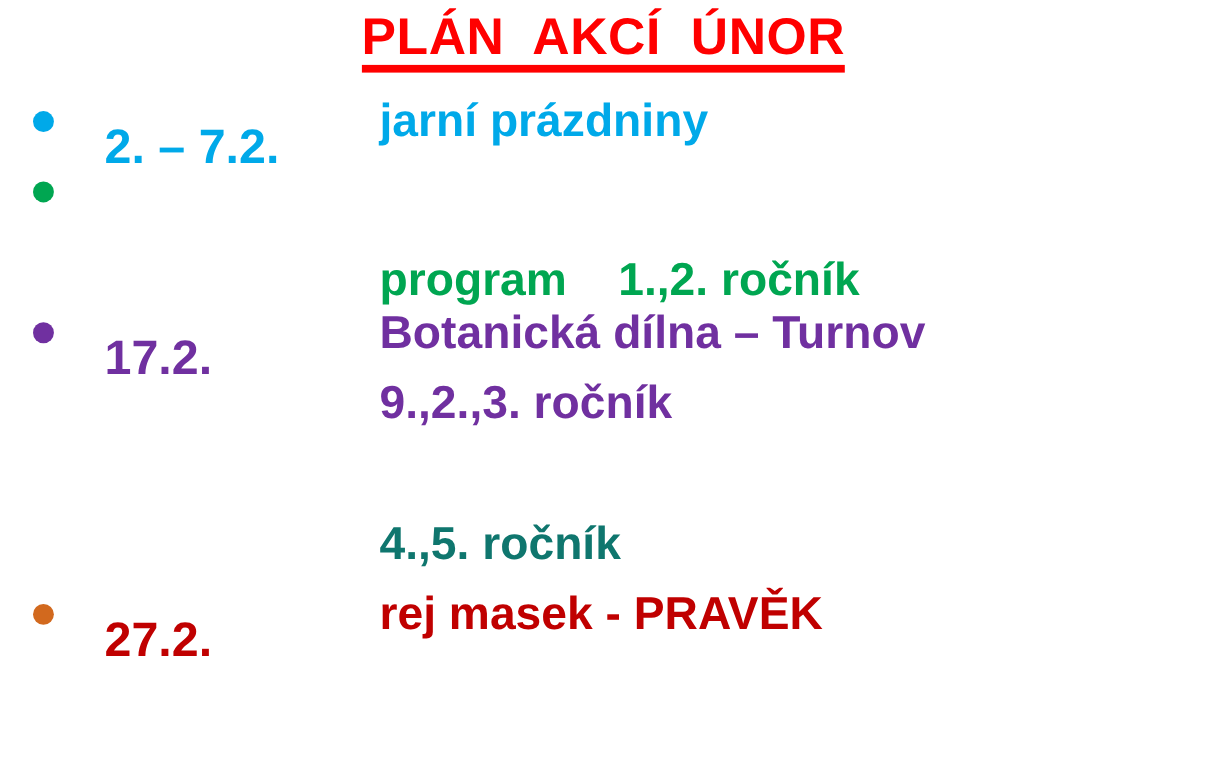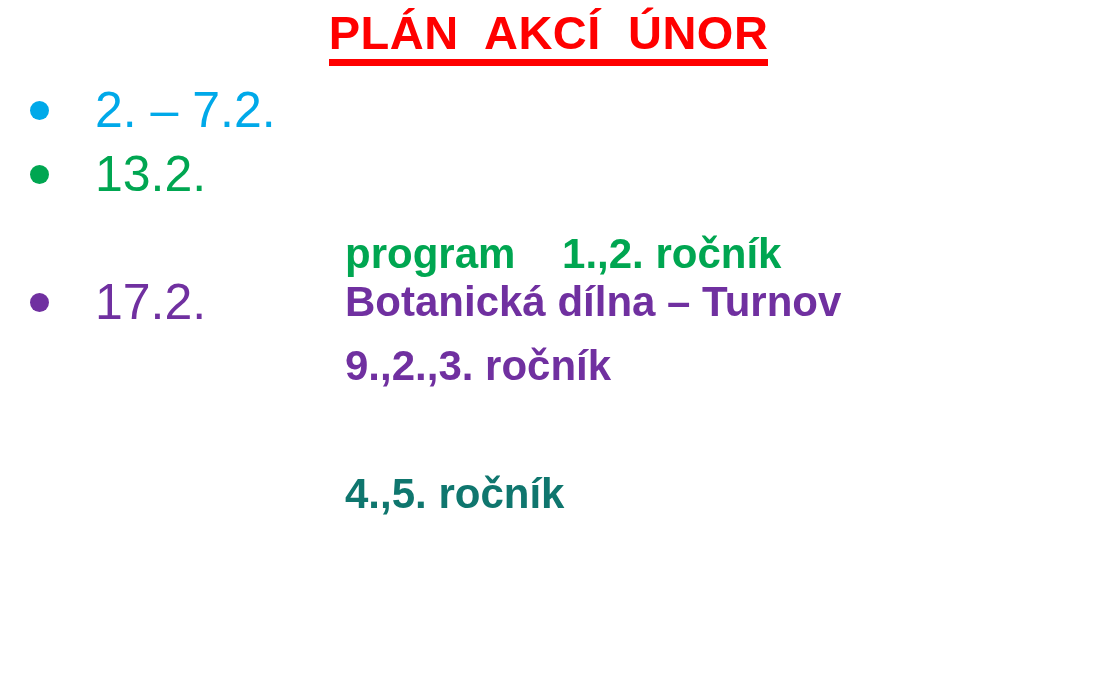--- a/index.html
+++ b/index.html
@@ -79,24 +79,25 @@
     display: block;
     width: 19px;
     height: 19px;
     border-radius: 50%;
   }
 
   .date-cell {
     width: 250px;
     flex: 0 0 250px;
     box-sizing: border-box;
-    font-size: 50px;
-    font-weight: normal;
+    font-size: 44px;
+    font-weight: bold;
     line-height: 64px;
     white-space: pre;
+    margin-top: 24px;
   }
 
   .text-cell {
     flex: 1 1 auto;
     box-sizing: border-box;
     font-size: 42px;
     font-weight: bold;
     line-height: 64px;
     white-space: pre;
   }
@@ -126,28 +127,28 @@
     <div class="title" style="color: rgb(255, 0, 0); border-bottom-color: rgb(255, 0, 0);">PLÁN  AKCÍ  ÚNOR</div>
   </div>
 
   <div class="agenda" id="agenda-list">
       <div class="item">
         <div class="row">
           <div class="bullet-cell">
             <span class="bullet" style="background: rgb(0, 169, 233);"></span>
           </div>
           <div class="date-cell" style="color: rgb(0, 169, 233);">2. – 7.2.</div>
+          <div class="text-cell" style="color: rgb(0, 169, 233);">jarní prázdniny</div>
         </div>
       </div>
       <div class="item">
         <div class="row">
           <div class="bullet-cell">
             <span class="bullet" style="background: rgb(0, 166, 81);"></span>
           </div>
-          <div class="date-cell" style="color: rgb(0, 166, 81);">13.2.</div>
         </div>
         <div class="subrow">
           <div class="spacer"></div>
           <div class="sub-text" style="color: rgb(0, 166, 81); margin-top: 16px;">program    1.,2. ročník</div>
         </div>
       </div>
       <div class="item">
         <div class="row">
           <div class="bullet-cell">
             <span class="bullet" style="background: rgb(112, 48, 160);"></span>
@@ -160,15 +161,24 @@
           <div class="sub-text" style="color: rgb(112, 48, 160);">9.,2.,3. ročník</div>
         </div>
         <div class="subrow">
           <div class="spacer"></div>
         </div>
         <div class="subrow">
           <div class="spacer"></div>
           <div class="sub-text" style="color: #0f766e;">4.,5. ročník</div>
         </div>
       </div>
+      <div class="item">
+        <div class="row">
+          <div class="bullet-cell">
+            <span class="bullet" style="background: rgb(210, 105, 30);"></span>
+          </div>
+          <div class="date-cell" style="color: rgb(192, 0, 0);">27.2.</div>
+          <div class="text-cell" style="color: rgb(192, 0, 0);">rej masek - PRAVĚK</div>
+        </div>
+      </div>
     </div>
 
 </div>
 
 </body></html>

